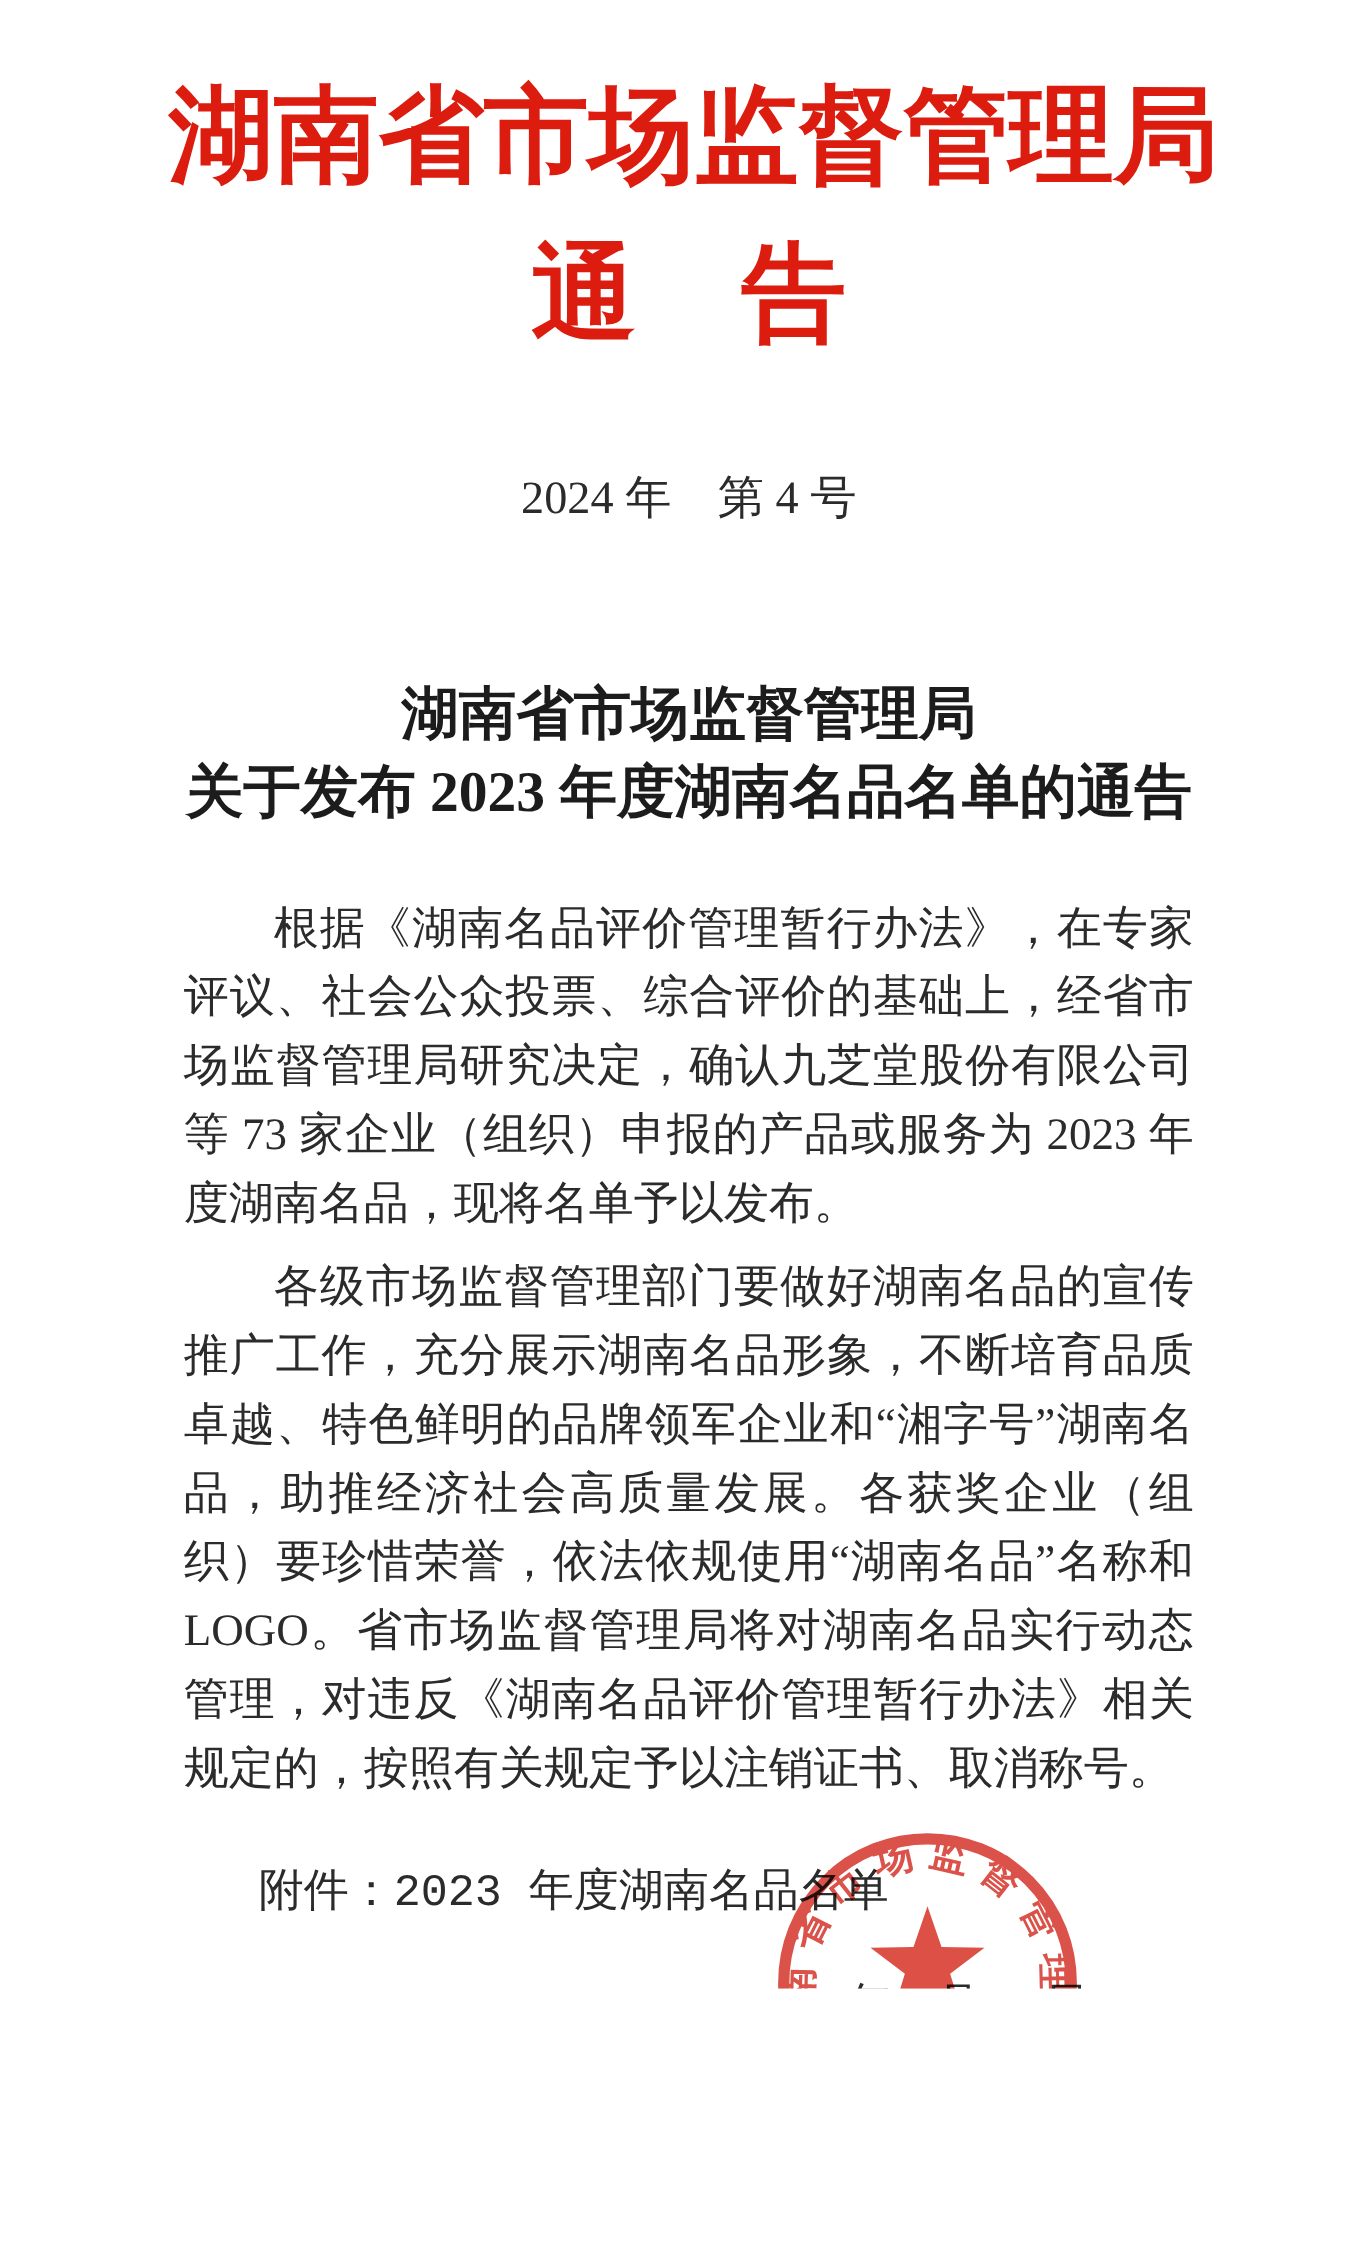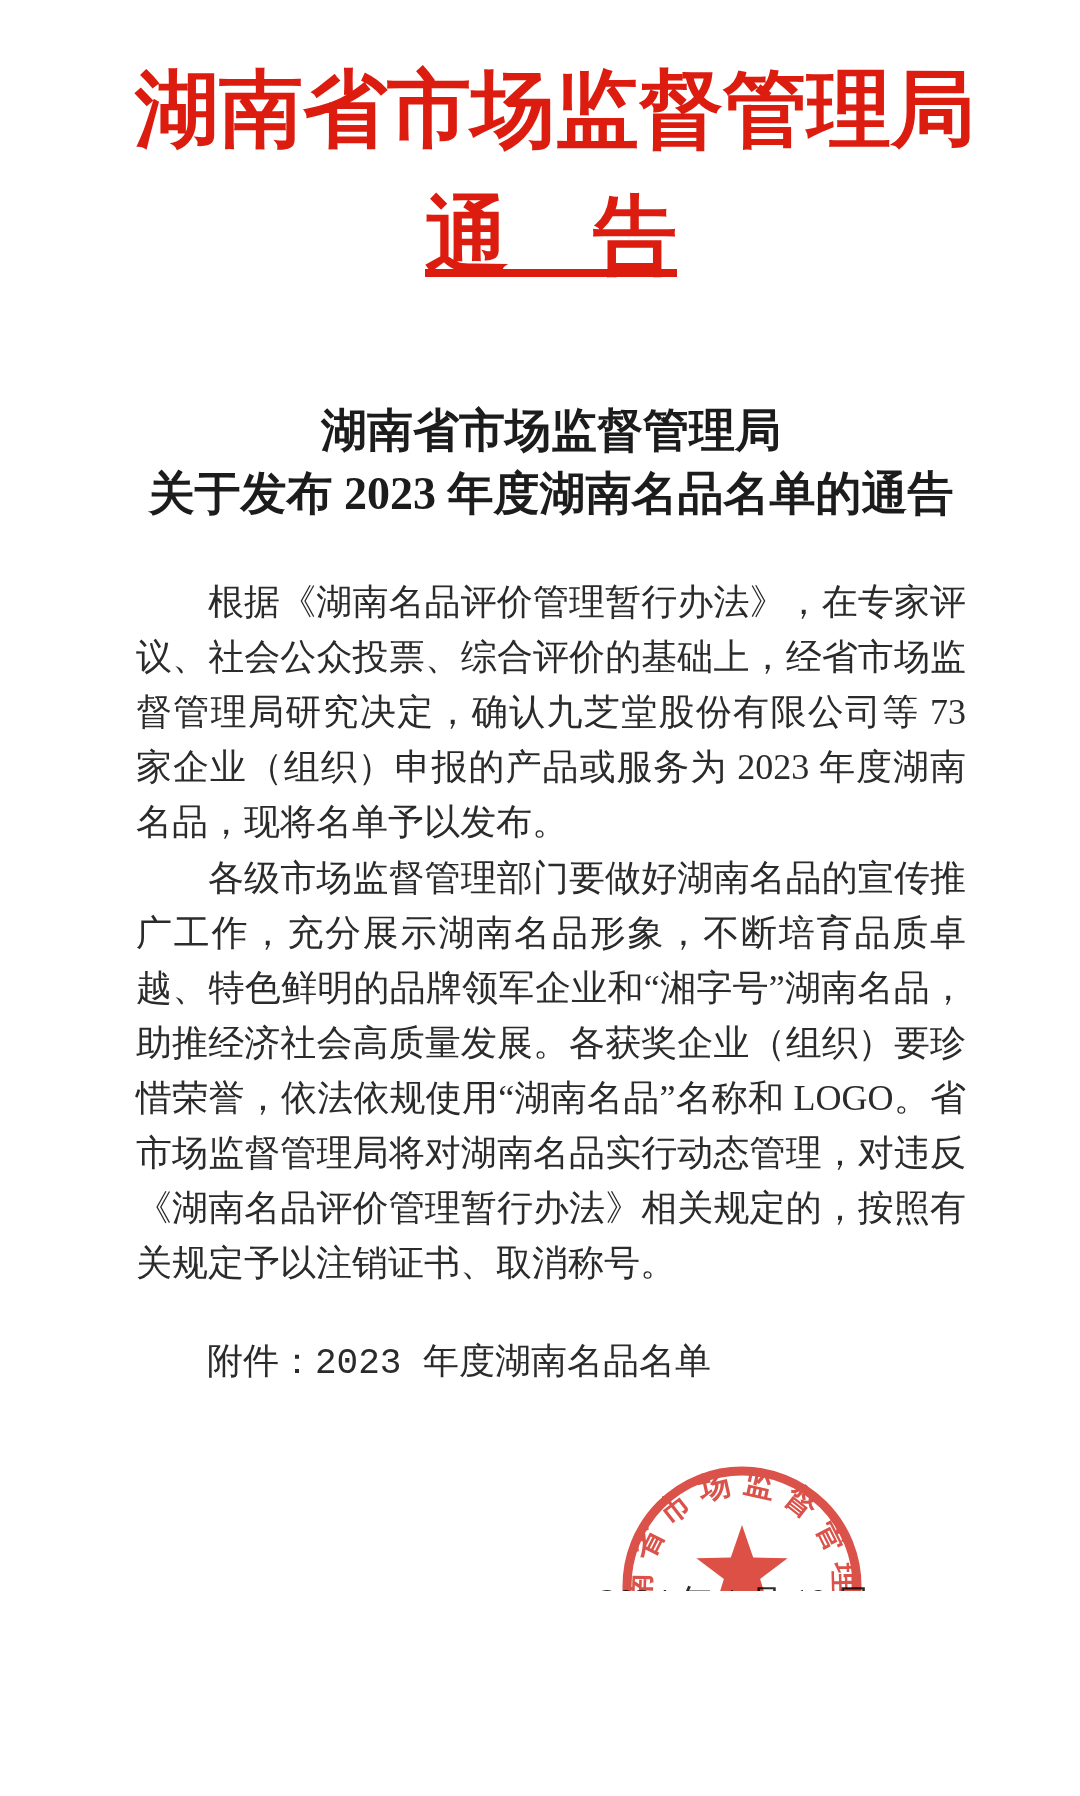--- a/index.html
+++ b/index.html
@@ -39,21 +39,20 @@
     letter-spacing: 0px;
     white-space: nowrap;
   }
   .masthead-subtitle {
     margin: 26px 0 0 0;
     text-align: center;
     font-size: 84px;
     line-height: 1.1;
     font-weight: 700;
     color: #dd1c10;
-    text-decoration: underline;
   }
   .doc-number {
     margin: 92px 0 0 0;
     text-align: center;
     font-size: 37px;
     line-height: 48px;
     color: #2b2b2b;
   }
   .notice-title {
     margin: 116px 0 0 0;
@@ -64,21 +63,21 @@
     color: #1c1c1c;
   }
   .body-text {
     margin-top: 50px;
     font-size: 36px;
     line-height: 55px;
     text-align: justify;
     color: #2b2b2b;
   }
   .body-text p {
-    margin: 1px;
+    margin: 12px;
     text-indent: 2em;
   }
   .attachment-line {
     margin-top: 45px;
     font-size: 36px;
     line-height: 55px;
     text-indent: 2em;
     color: #2b2b2b;
     font-family: Liberation Mono, monospace;
   }
@@ -117,20 +116,21 @@
 </head>
 <body>
 
 <div class="page">
   <div class="content">
 
     <div class="masthead-title">湖南省市场监督管理局</div>
 
     <div class="masthead-subtitle">通　告</div>
 
+    <div class="doc-number">2024 年　第 4 号</div>
 
     <div class="notice-title">
       <div>湖南省市场监督管理局</div>
       <div>关于发布 2023 年度湖南名品名单的通告</div>
     </div>
 
     <div class="body-text">
       <p>根据《湖南名品评价管理暂行办法》，在专家评议、社会公众投票、综合评价的基础上，经省市场监督管理局研究决定，确认九芝堂股份有限公司等 73 家企业（组织）申报的产品或服务为 2023 年度湖南名品，现将名单予以发布。</p>
       <p>各级市场监督管理部门要做好湖南名品的宣传推广工作，充分展示湖南名品形象，不断培育品质卓越、特色鲜明的品牌领军企业和“湘字号”湖南名品，助推经济社会高质量发展。各获奖企业（组织）要珍惜荣誉，依法依规使用“湖南名品”名称和 LOGO。省市场监督管理局将对湖南名品实行动态管理，对违反《湖南名品评价管理暂行办法》相关规定的，按照有关规定予以注销证书、取消称号。</p>
     </div>

